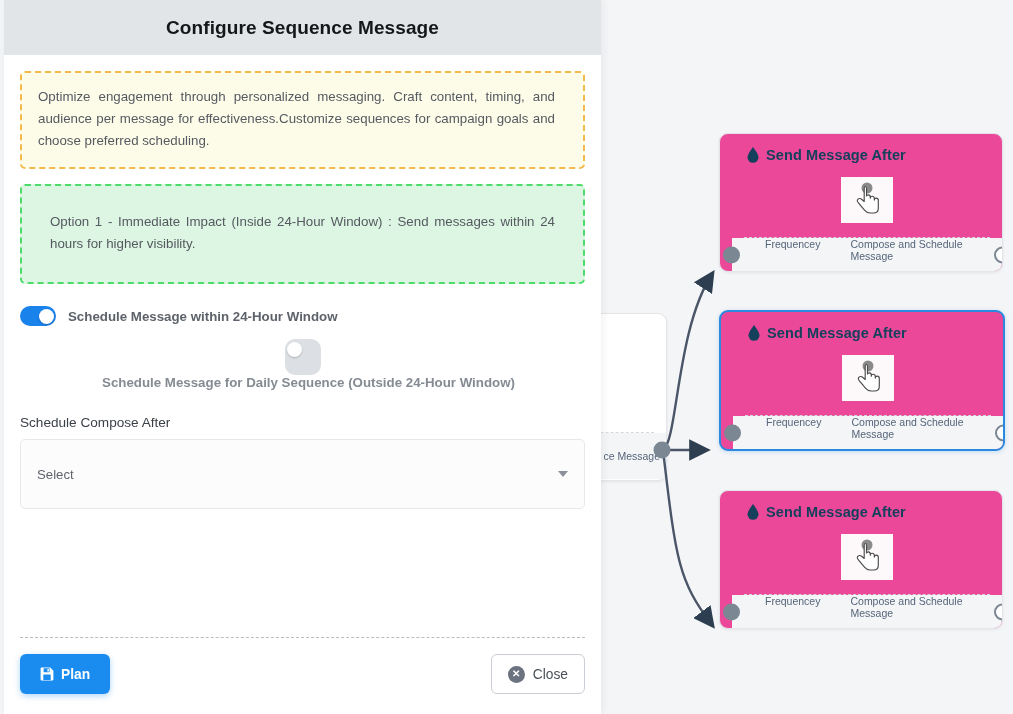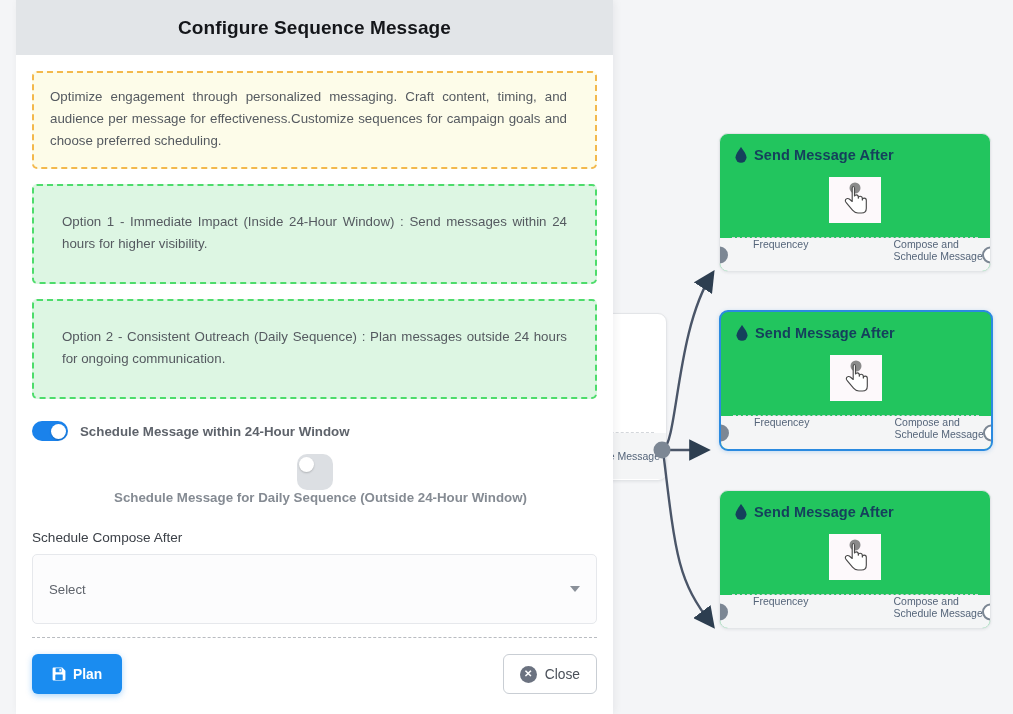--- a/index.html
+++ b/index.html
@@ -10,44 +10,45 @@
     -webkit-font-smoothing:antialiased;
   }
   .app{position:relative;width:1013px;height:714px;}
 
   
   .canvas{position:absolute;left:597px;top:0;width:416px;height:714px;background:#f4f5f7;}
   .edges{position:absolute;left:0;top:0;width:1013px;height:714px;pointer-events:none;}
 
   
   .node{
-    position:absolute;width:270px;background:#22c55e;
+    position:absolute;width:270px;background:#ec4899;
     border:1px solid #e3e5e8;border-radius:9px;
     box-shadow:0 1px 3px rgba(16,24,40,.07);
     overflow:hidden;
+    padding-left:12px;
   }
   .node.selected{border:2px solid #2b8ae0;box-shadow:0 1px 4px rgba(43,138,224,.25);}
   .node-title{
     display:flex;align-items:center;gap:7px;
     padding:13px 0 0 15px;
     color:#15405c;font-size:14.5px;font-weight:700;letter-spacing:.1px;
   }
   .drop-icon{display:block;}
   .node-body{
     height:74px;display:flex;align-items:center;justify-content:center;
   }
   .hand-wrap{width:52px;height:46px;display:flex;align-items:center;justify-content:center;background:#fdf9fb;}
   .node-sep{border-top:1px dashed #d4d7db;margin:0 12px;}
   .node-foot{
     position:relative;height:33px;background:#f4f5f6;
     display:flex;align-items:flex-start;
   }
   .foot-label{font-size:10.5px;color:#55657a;}
   .foot-freq{margin-left:33px;}
-  .foot-compose{margin-left:85px;}
+  .foot-compose{margin-left:30px;}
   .handle-in{
     position:absolute;left:-9px;top:50%;transform:translateY(-50%);
     width:17px;height:17px;border-radius:50%;background:#7c8794;
   }
   .handle-out{
     position:absolute;right:-9px;top:50%;transform:translateY(-50%);
     width:17px;height:17px;border-radius:50%;background:#ffffff;
     border:2px solid #7c8794;box-sizing:border-box;
   }
   
@@ -56,21 +57,21 @@
     background:#fff;border:1px solid #e3e5e8;border-radius:9px;
     box-shadow:0 1px 3px rgba(16,24,40,.07);overflow:hidden;
   }
   .clip-body{height:118px;}
   .clip-sep{border-top:1px dashed #d4d7db;margin:0 12px;}
   .clip-foot{height:46px;background:#f4f5f6;display:flex;align-items:center;justify-content:flex-end;padding-right:6px;}
   .clip-foot span{font-size:10.5px;color:#55657a;}
 
   
   .modal{
-    position:absolute;left:16px;top:0;width:597px;height:714px;
+    position:absolute;left:4px;top:0;width:597px;height:714px;
     background:#ffffff;z-index:5;display:flex;flex-direction:column;
     box-shadow:2px 0 8px rgba(16,24,40,.06);
   }
   .modal-head{
     height:55px;background:#e2e5e8;display:flex;align-items:center;justify-content:center;
     flex:0 0 55px;
   }
   .modal-title{font-size:19px;font-weight:700;color:#14161a;letter-spacing:.1px;}
   .modal-body{flex:1 1 auto;padding:0 16px;overflow:hidden;}
 
@@ -239,23 +240,20 @@
     <div class="modal-body">
 
       <div class="note">
         <p>Optimize engagement through personalized messaging. Craft content, timing, and audience per message for effectiveness.Customize sequences for campaign goals and choose preferred scheduling.</p>
       </div>
 
       <div class="opt">
         <p>Option 1 - Immediate Impact (Inside 24-Hour Window) : Send messages within 24 hours for higher visibility.</p>
       </div>
 
-      <div class="opt">
-        <p>Option 2 - Consistent Outreach (Daily Sequence) : Plan messages outside 24 hours for ongoing communication.</p>
-      </div>
 
       <div class="toggles">
         <div class="toggle-row">
           <span class="switch on">
             <span class="knob"></span>
           </span>
           <span class="toggle-label">Schedule Message within 24-Hour Window</span>
         </div>
         <div class="toggle-row">
           <span class="switch off">

